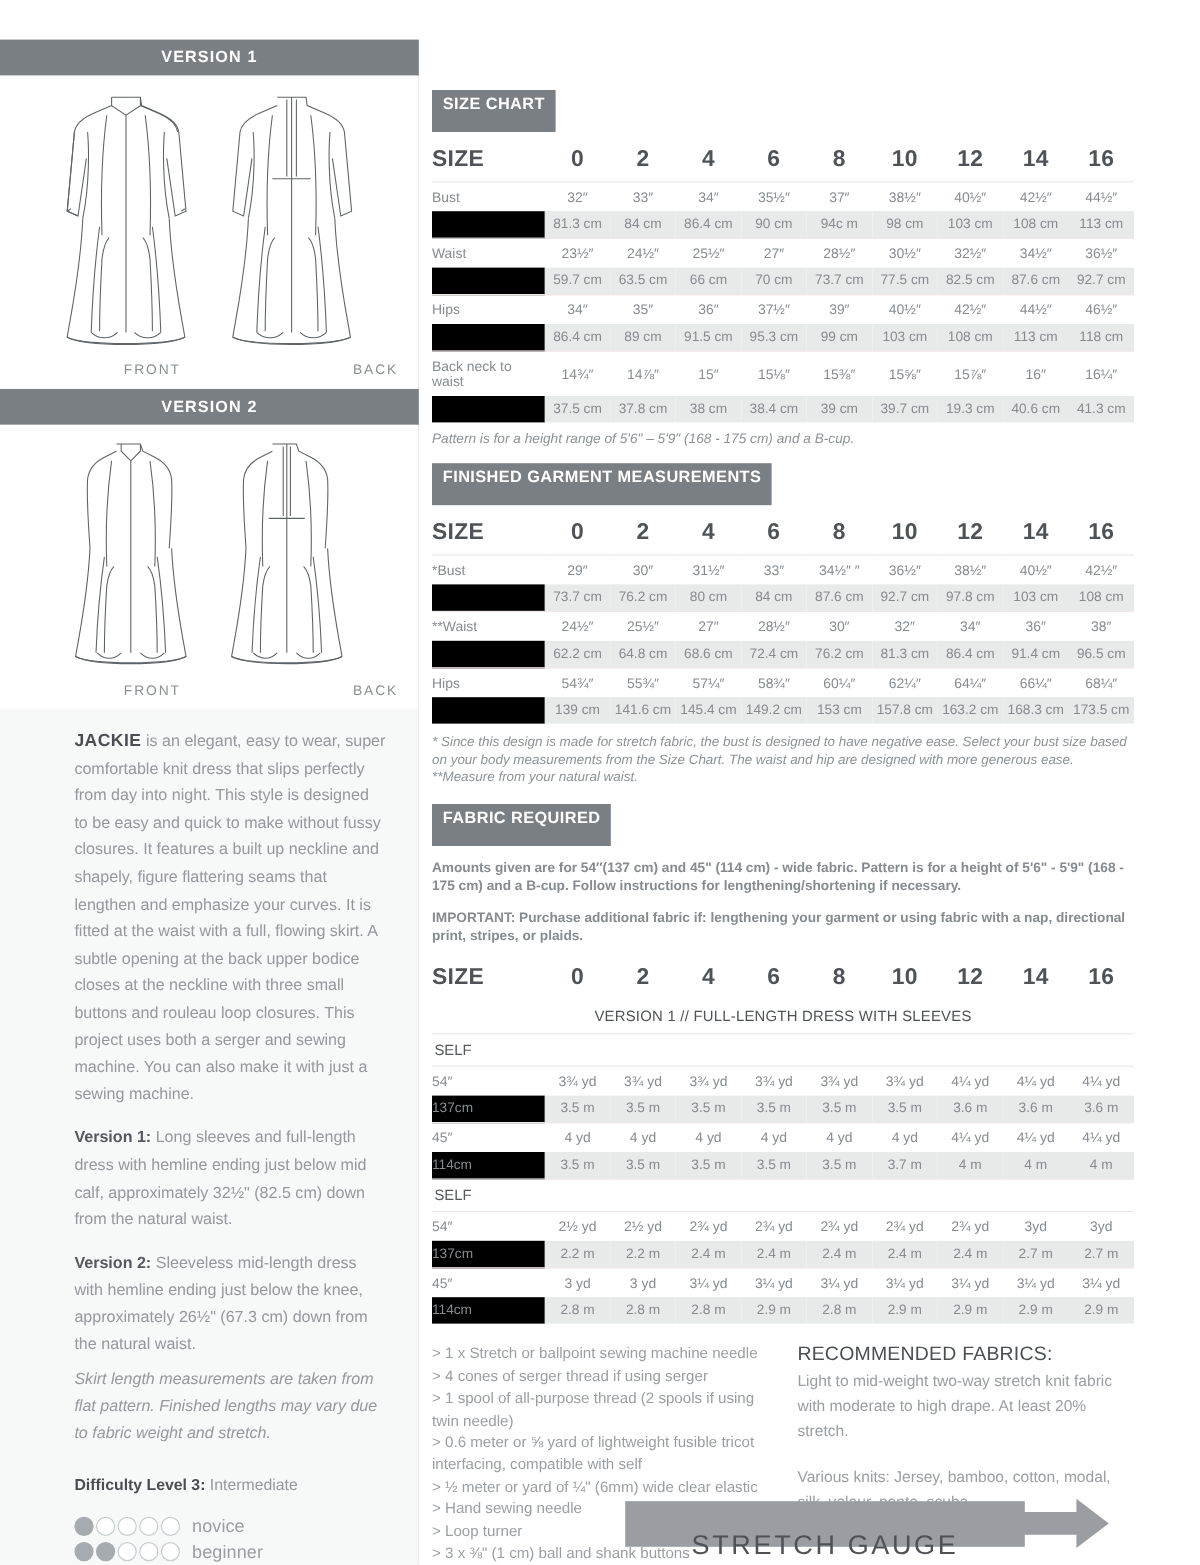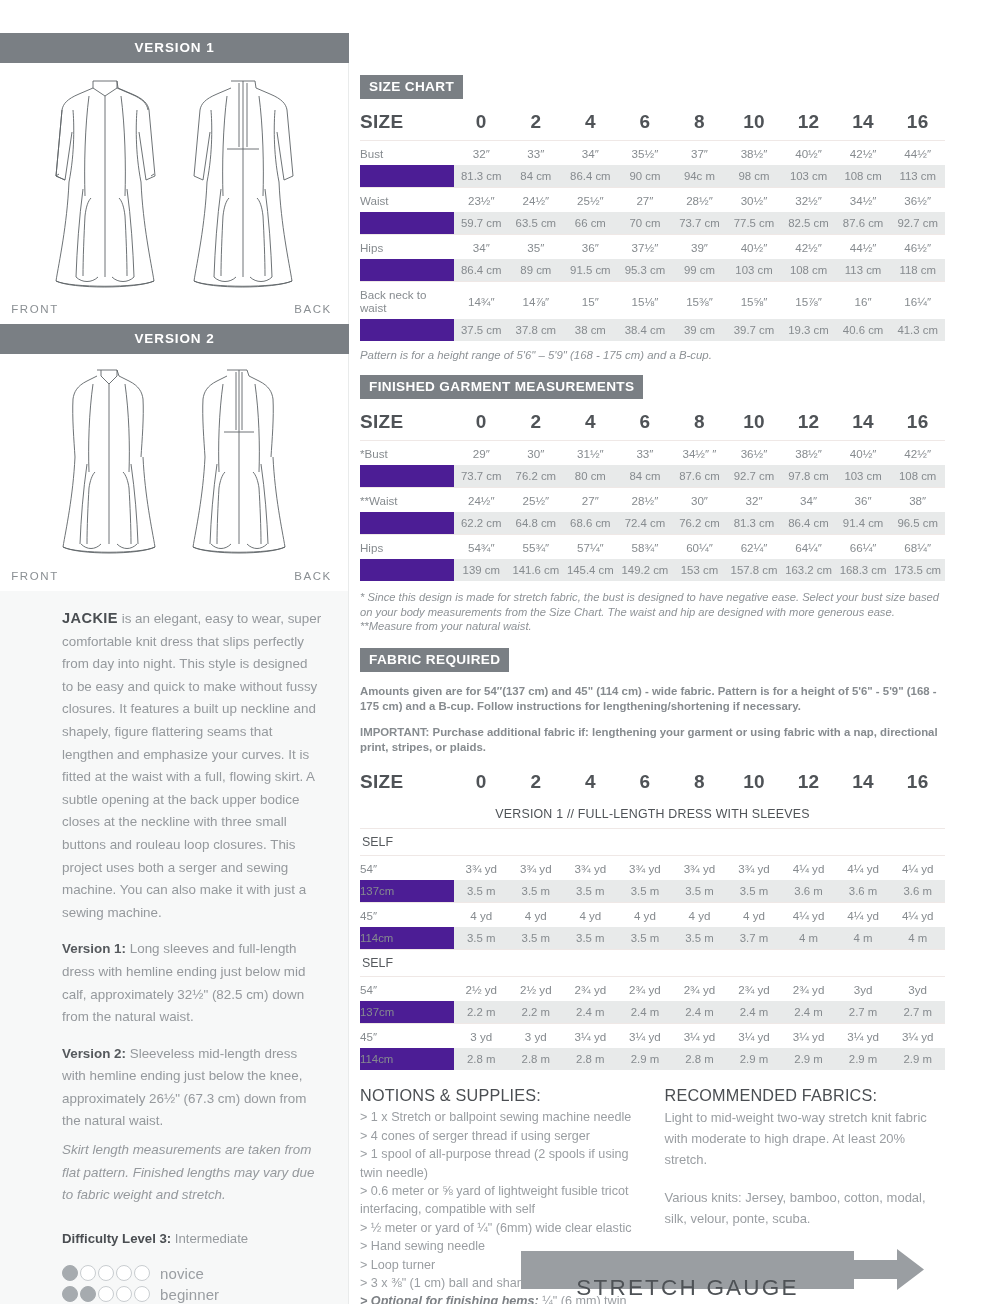--- a/index.html
+++ b/index.html
@@ -18,21 +18,21 @@
     background: #f7f8f8;
     border-right: 1px solid #e9ebeb;
   }
   .version-bar {
     background: #7a7f84; color: #ffffff;
     text-align: center; font-size: 13.5px; font-weight: bold;
     letter-spacing: .9px; padding: 7px 0 8px; width: 349px;
   }
   .illo-block { position: relative; background: #ffffff; }
   .illo-row { display: flex; justify-content: center; gap: 18px; padding-top: 6px; }
-  .fb-labels { display: flex; justify-content: space-between; gap: 60px; font-size: 11.5px;
+  .fb-labels { display: flex; justify-content: flex-end; gap: 116px; font-size: 11.5px;
     letter-spacing: 1.6px; color: #8a8f93; padding: 2px 0 9px; }
   .fb-labels span { width: 70px; text-align: center; }
 
   .body-copy { padding: 16px 26px 0 62px; }
   .body-copy p { font-size: 13.4px; line-height: 22.6px; color: #95999d; margin-bottom: 14px; }
   .body-copy p b, .body-copy p strong { color: #55595d; font-weight: bold; }
   .jackie-lead { color: #4a4e52 !important; font-weight: bold; font-size: 14.6px; letter-spacing: .4px; }
   .italic-note { font-style: italic; color: #8e9296; }
 
   .difficulty { padding: 10px 26px 0 62px; }
@@ -45,32 +45,32 @@
   .dot.filled { background: #a6abaf; border-color: #a6abaf; }
   .dot.filled-dark { background: #4e5256; border-color: #4e5256; }
   .dot-label { margin-left: 8px; font-size: 15px; color: #9a9ea2; letter-spacing: .1px; }
 
   
   .right-col { position: absolute; left: 349px; top: 0; width: 651px; height: 1304px; padding: 42px 55px 0 11px; }
 
   .sec-title {
     display: inline-block; background: #7a7f84; color: #fff;
     font-size: 13.6px; font-weight: bold; letter-spacing: .35px;
-    padding: 4px 9px 5px; margin-bottom: 6px;
+    padding: 4px 9px 16px; margin-bottom: 6px;
   }
 
   table.mt { width: 100%; border-collapse: collapse; table-layout: fixed; }
   table.mt td, table.mt th { text-align: center; font-weight: normal; }
   table.mt .lbl { text-align: left; padding-left: 2px; font-size: 11.6px; color: #8d9296; width: 94px; }
   table.mt tr.hdr td { font-size: 19px; color: #4f5357; padding: 6px 0 7px; font-weight: bold; letter-spacing: .3px; }
   table.mt tr.hdr td.lbl { font-size: 19px; color: #4f5357; font-weight: bold; }
   table.mt tr.in td { font-size: 11.6px; color: #868b8f; padding: 6px 0 5px;
                       border-top: 1px solid #efe8e6; }
   table.mt tr.cm td { font-size: 11.4px; color: #868b8f; padding: 5px 0 5px; background: #e8eaea; }
-  table.mt tr.cm td.lbl { background: #4c1d95; }
+  table.mt tr.cm td.lbl { background: #000000; }
 
   .foot-note { font-size: 11.4px; font-style: italic; color: #8d9296; margin: 7px 0 12px; line-height: 15px; }
   .foot-note2 { font-size: 11.2px; font-style: italic; color: #8d9296; margin: 9px 0 14px; line-height: 14.6px; }
   .plain-note { font-size: 11.4px; color: #868b8f; line-height: 15.4px; margin: 6px 0 10px; font-weight: bold; }
 
   .verband { text-align: center; font-size: 12.4px; font-weight: bold; color: #4f5357;
              padding: 7px 0 7px; letter-spacing: .2px; }
   .selfrow td { text-align: left !important; font-size: 12.4px; color: #55595d; padding: 6px 0 6px 2px;
                 border-top: 1px solid #efe8e6; }
 
@@ -583,21 +583,20 @@
             <td>2.9 m</td>
             <td>2.9 m</td>
             <td>2.9 m</td>
             <td>2.9 m</td>
           </tr>
         </tbody>
       </table>
 
     <div class="bottom">
       <div class="bcol">
-        <h3>NOTIONS &amp; SUPPLIES:</h3>
         <div id="notions-list">
             <div class="li">&gt; 1 x Stretch or ballpoint sewing machine needle</div>
             <div class="li">&gt; 4 cones of serger thread if using serger</div>
             <div class="li">&gt; 1 spool of all-purpose thread (2 spools if using twin needle)</div>
             <div class="li">&gt; 0.6 meter or ⅝ yard of lightweight fusible tricot interfacing, compatible with self</div>
             <div class="li">&gt; ½ meter or yard of ¼" (6mm) wide clear elastic</div>
             <div class="li">&gt; Hand sewing needle</div>
             <div class="li">&gt; Loop turner</div>
             <div class="li">&gt; 3 x ⅜" (1 cm) ball and shank buttons</div>
           </div>

